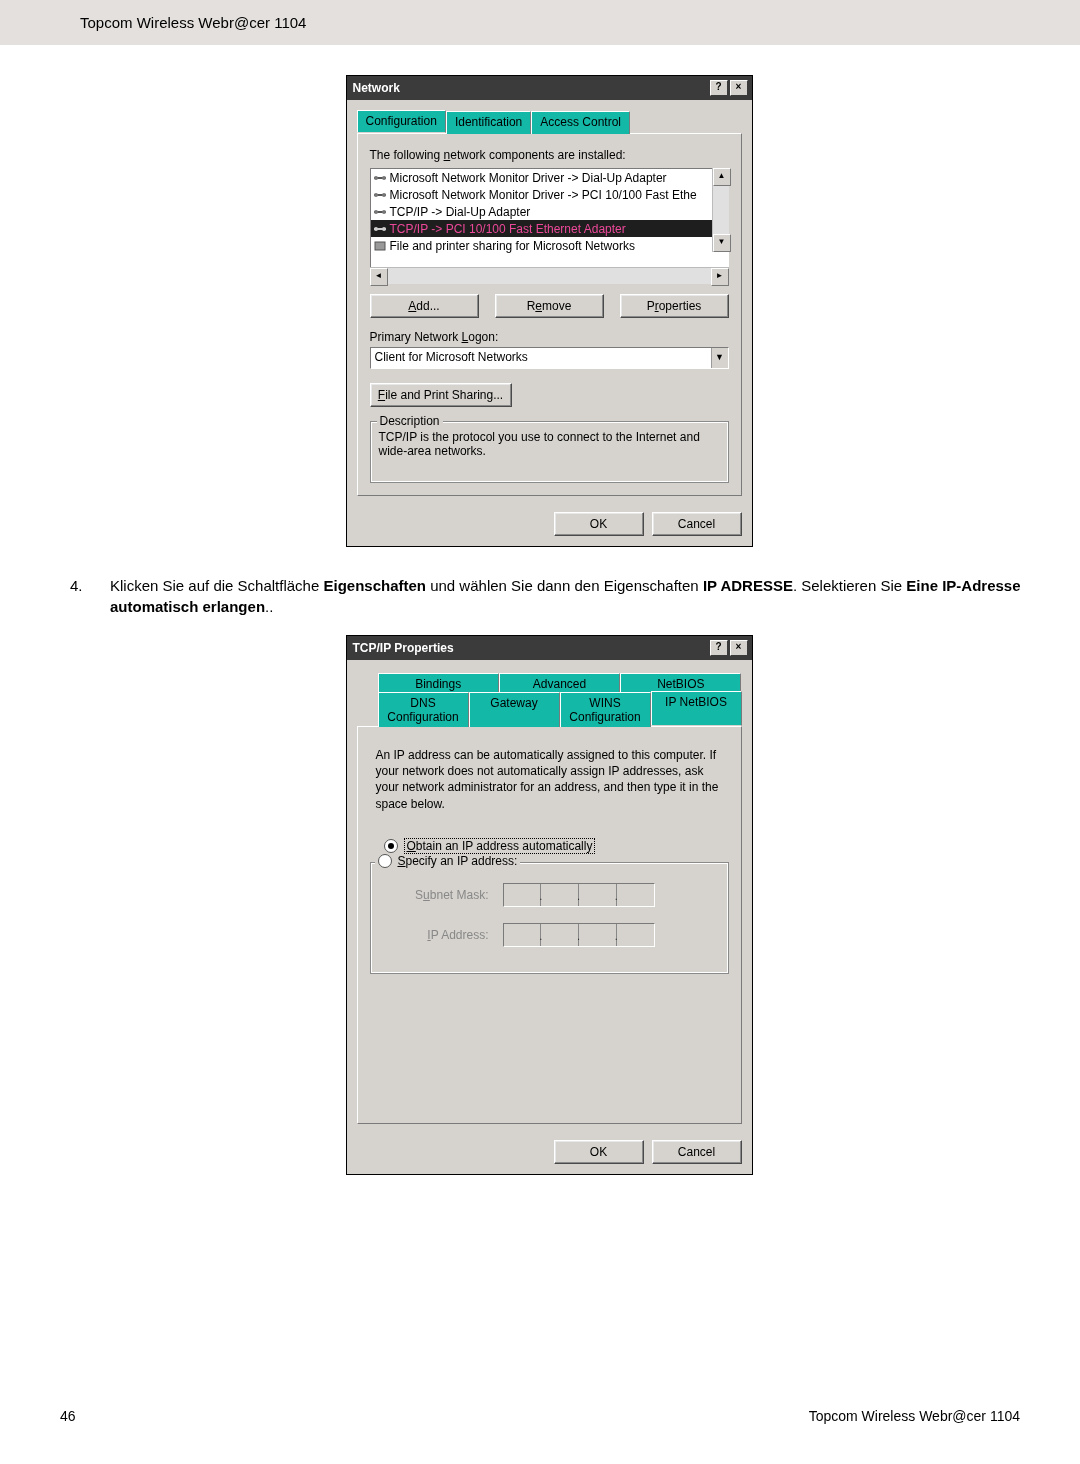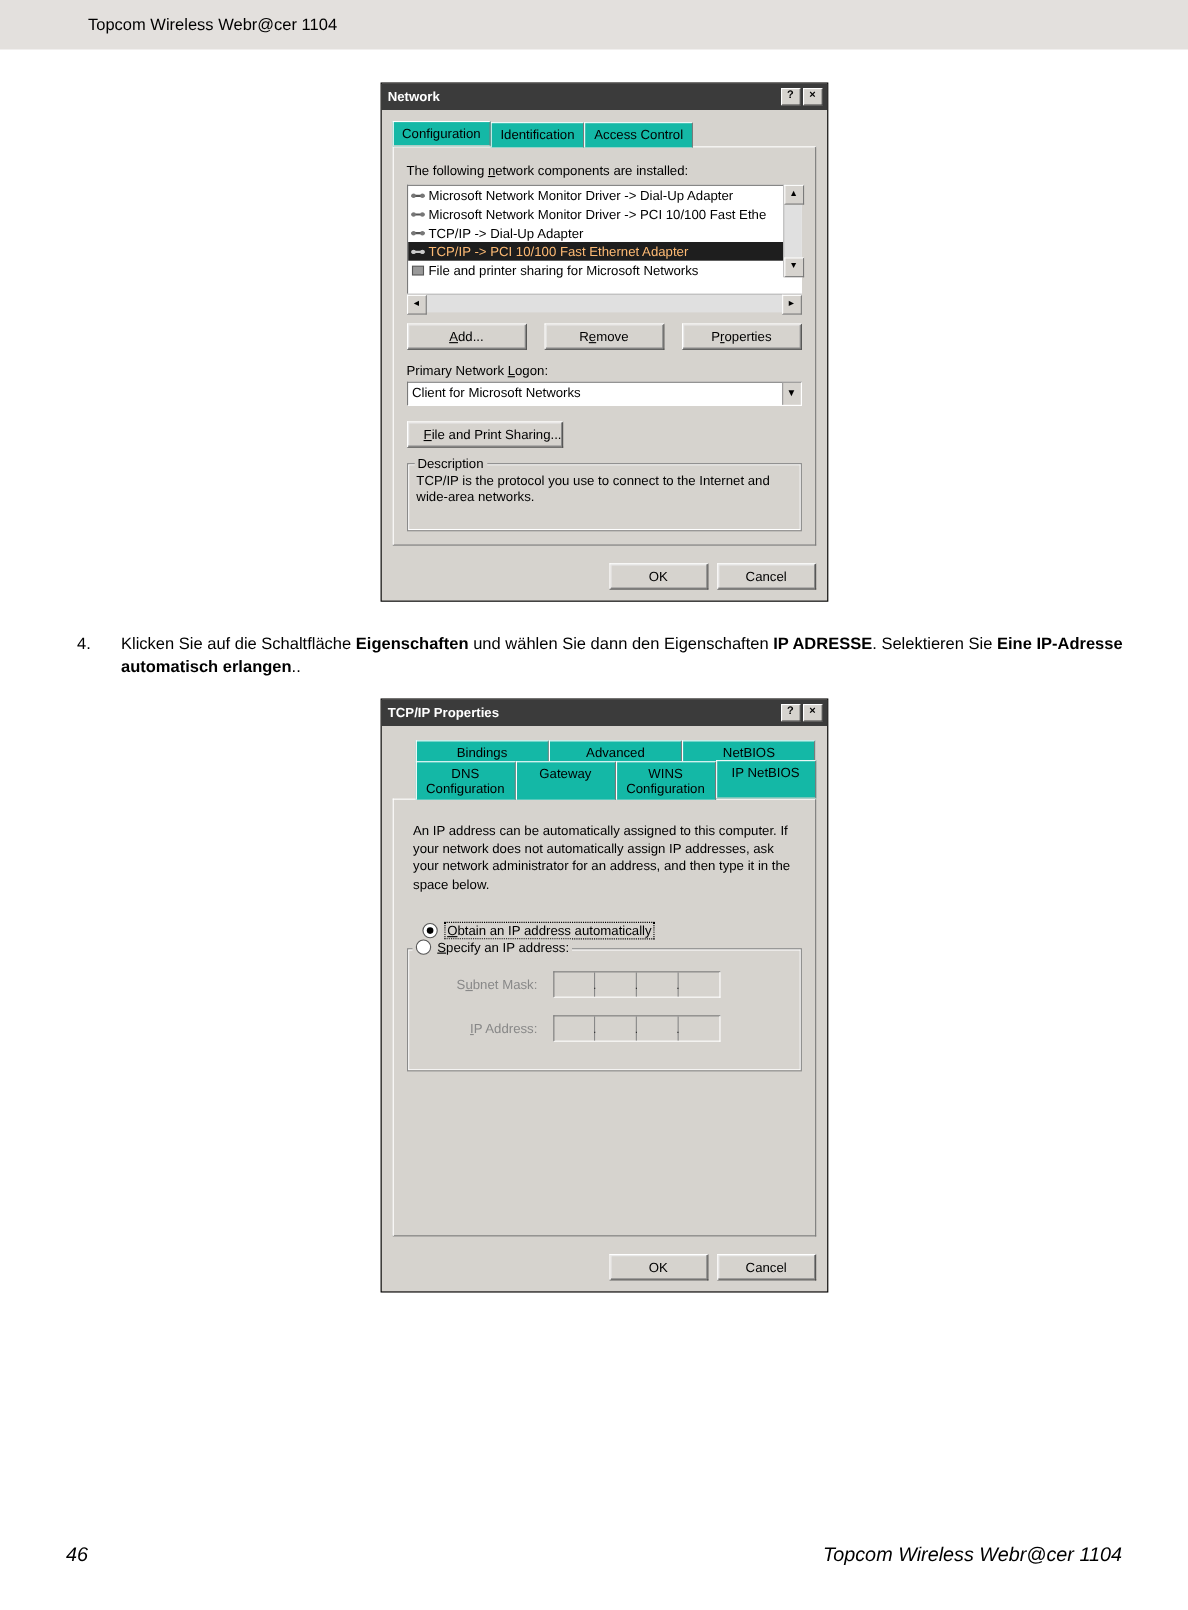--- a/index.html
+++ b/index.html
@@ -110,21 +110,21 @@
   }
   .lb-item {
     padding: 2px 2px 1px 2px;
     white-space: nowrap;
     display: flex;
     align-items: center;
     gap: 3px;
   }
   .lb-item.selected {
     background: #1e1e1e;
-    color: #fdba74;
+    color: #ec4899;
   }
   .lb-icon {
     width: 14px;
     height: 14px;
     flex-shrink: 0;
     display: inline-block;
   }
   .scroll-v {
     position: absolute;
     right: 0;
@@ -218,21 +218,21 @@
     gap: 8px;
     padding: 8px 10px 10px 10px;
   }
   .bottom-row .winbtn {
     flex: 0 0 88px;
   }
   .single-btn-row { margin-top: 14px; }
   .single-btn-row .winbtn {
     width: 140px;
     flex: none;
-    text-align: right;
+    text-align: center;
   }
 
   
   .tabs-row {
     display: flex;
     flex-wrap: wrap;
     margin-left: 21px;
   }
   .tabrow1, .tabrow2 {
     display: flex;
@@ -329,22 +329,21 @@
     width: 40px;
     flex-shrink: 0;
   }
   .footer {
     position: absolute;
     bottom: 40px;
     left: 60px;
     right: 60px;
     display: flex;
     justify-content: space-between;
-    font-size: 18px;
-    font-style: italic;
+    font-size: 14px;
   }
   .u { text-decoration: underline; }
 </style>
 </head>
 <body>
 <div class="page">
 
 <div class="topbar">
   <span>Topcom Wireless Webr@cer 1104</span>
 </div>

